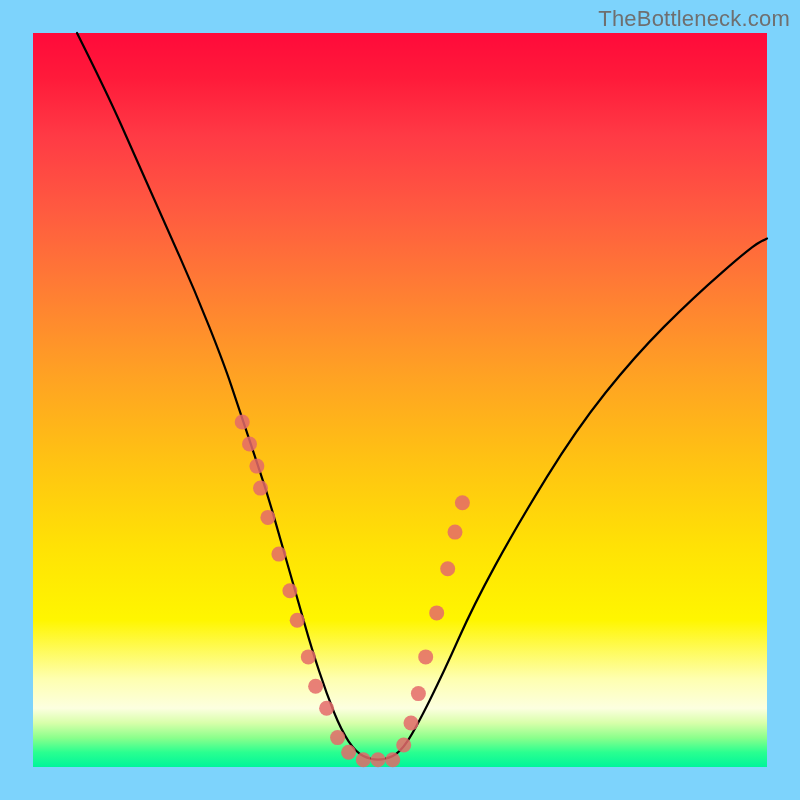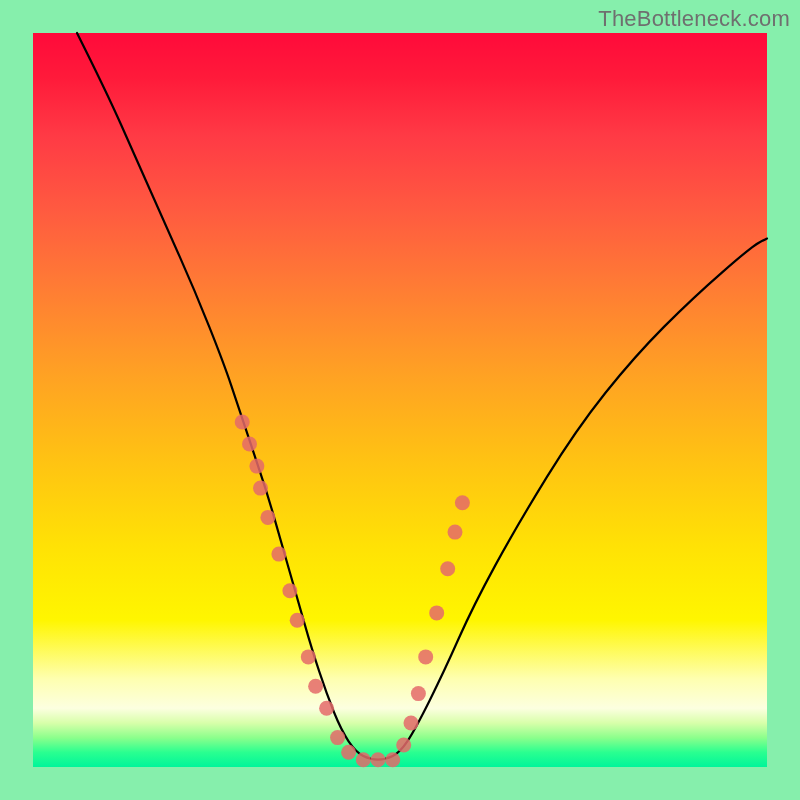--- a/index.html
+++ b/index.html
@@ -10,21 +10,21 @@
     overflow: hidden;
     background: #000;
     font-family: Arial, Helvetica, sans-serif;
   }
   .frame {
     position: absolute;
     left: 0;
     top: 0;
     width: 800px;
     height: 800px;
-    background: #86efac;
+    background: #7dd3fc;
   }
   .plot-area {
     position: absolute;
     left: 33px;
     top: 33px;
     width: 734px;
     height: 734px;
     
     background: linear-gradient(
       to bottom,

